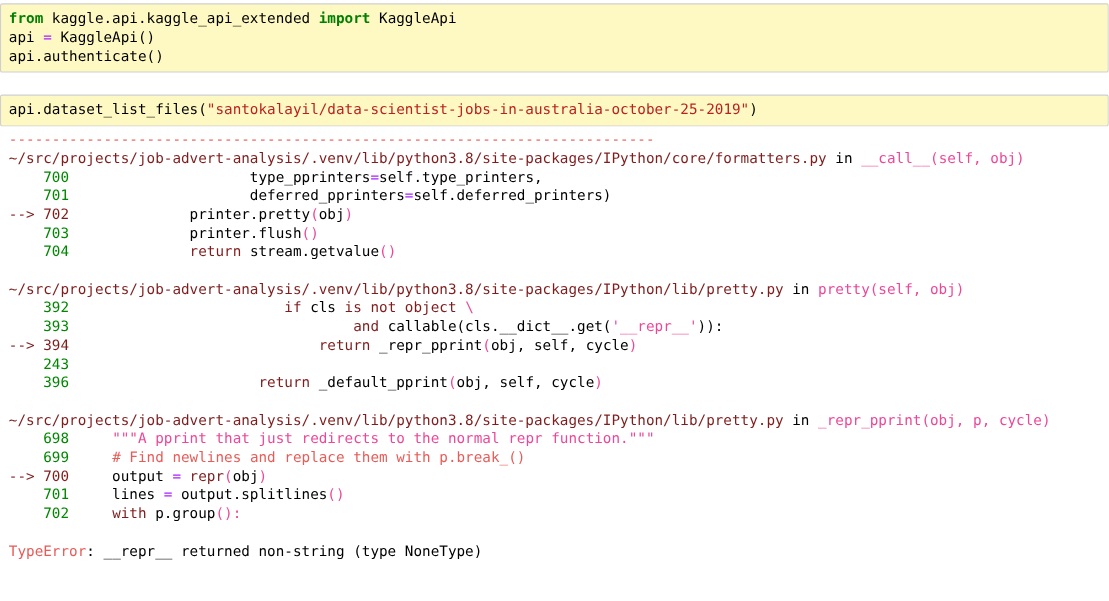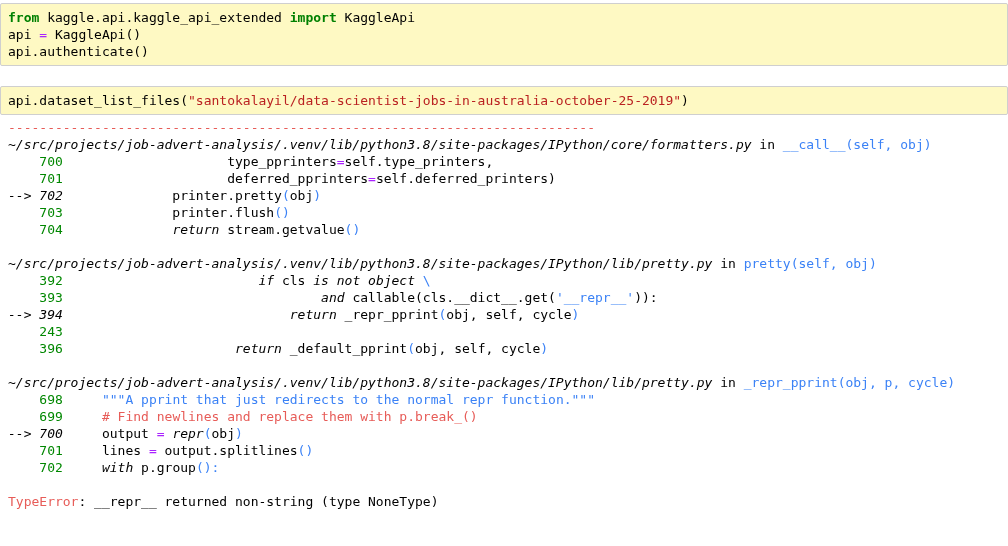--- a/index.html
+++ b/index.html
@@ -19,23 +19,23 @@
   .cell-1 { margin-top: 3px; }
   .cell-2 { margin-top: 20px; }
   .output-area {
     background: #ffffff;
     padding: 4px 0 0 8px;
   }
   .line { white-space: pre; min-height: 17px; }
   
   .t-d   { color: #000000; }
   .t-r   { color: #e75c58; }
-  .t-g   { color: #000000; font-style: italic; }
+  .t-g   { color: #7f1d1d; }
   .t-ln  { color: #008700; font-weight: normal; }
-  .t-b   { color: #3b82f6; }
+  .t-b   { color: #ec4899; }
   
   .t-kw  { color: #008000; font-weight: bold; }
   .t-op  { color: #aa22ff; }
   .t-str { color: #ba2121; }
 </style>
 </head>
 <body>
 
 <div>
 

